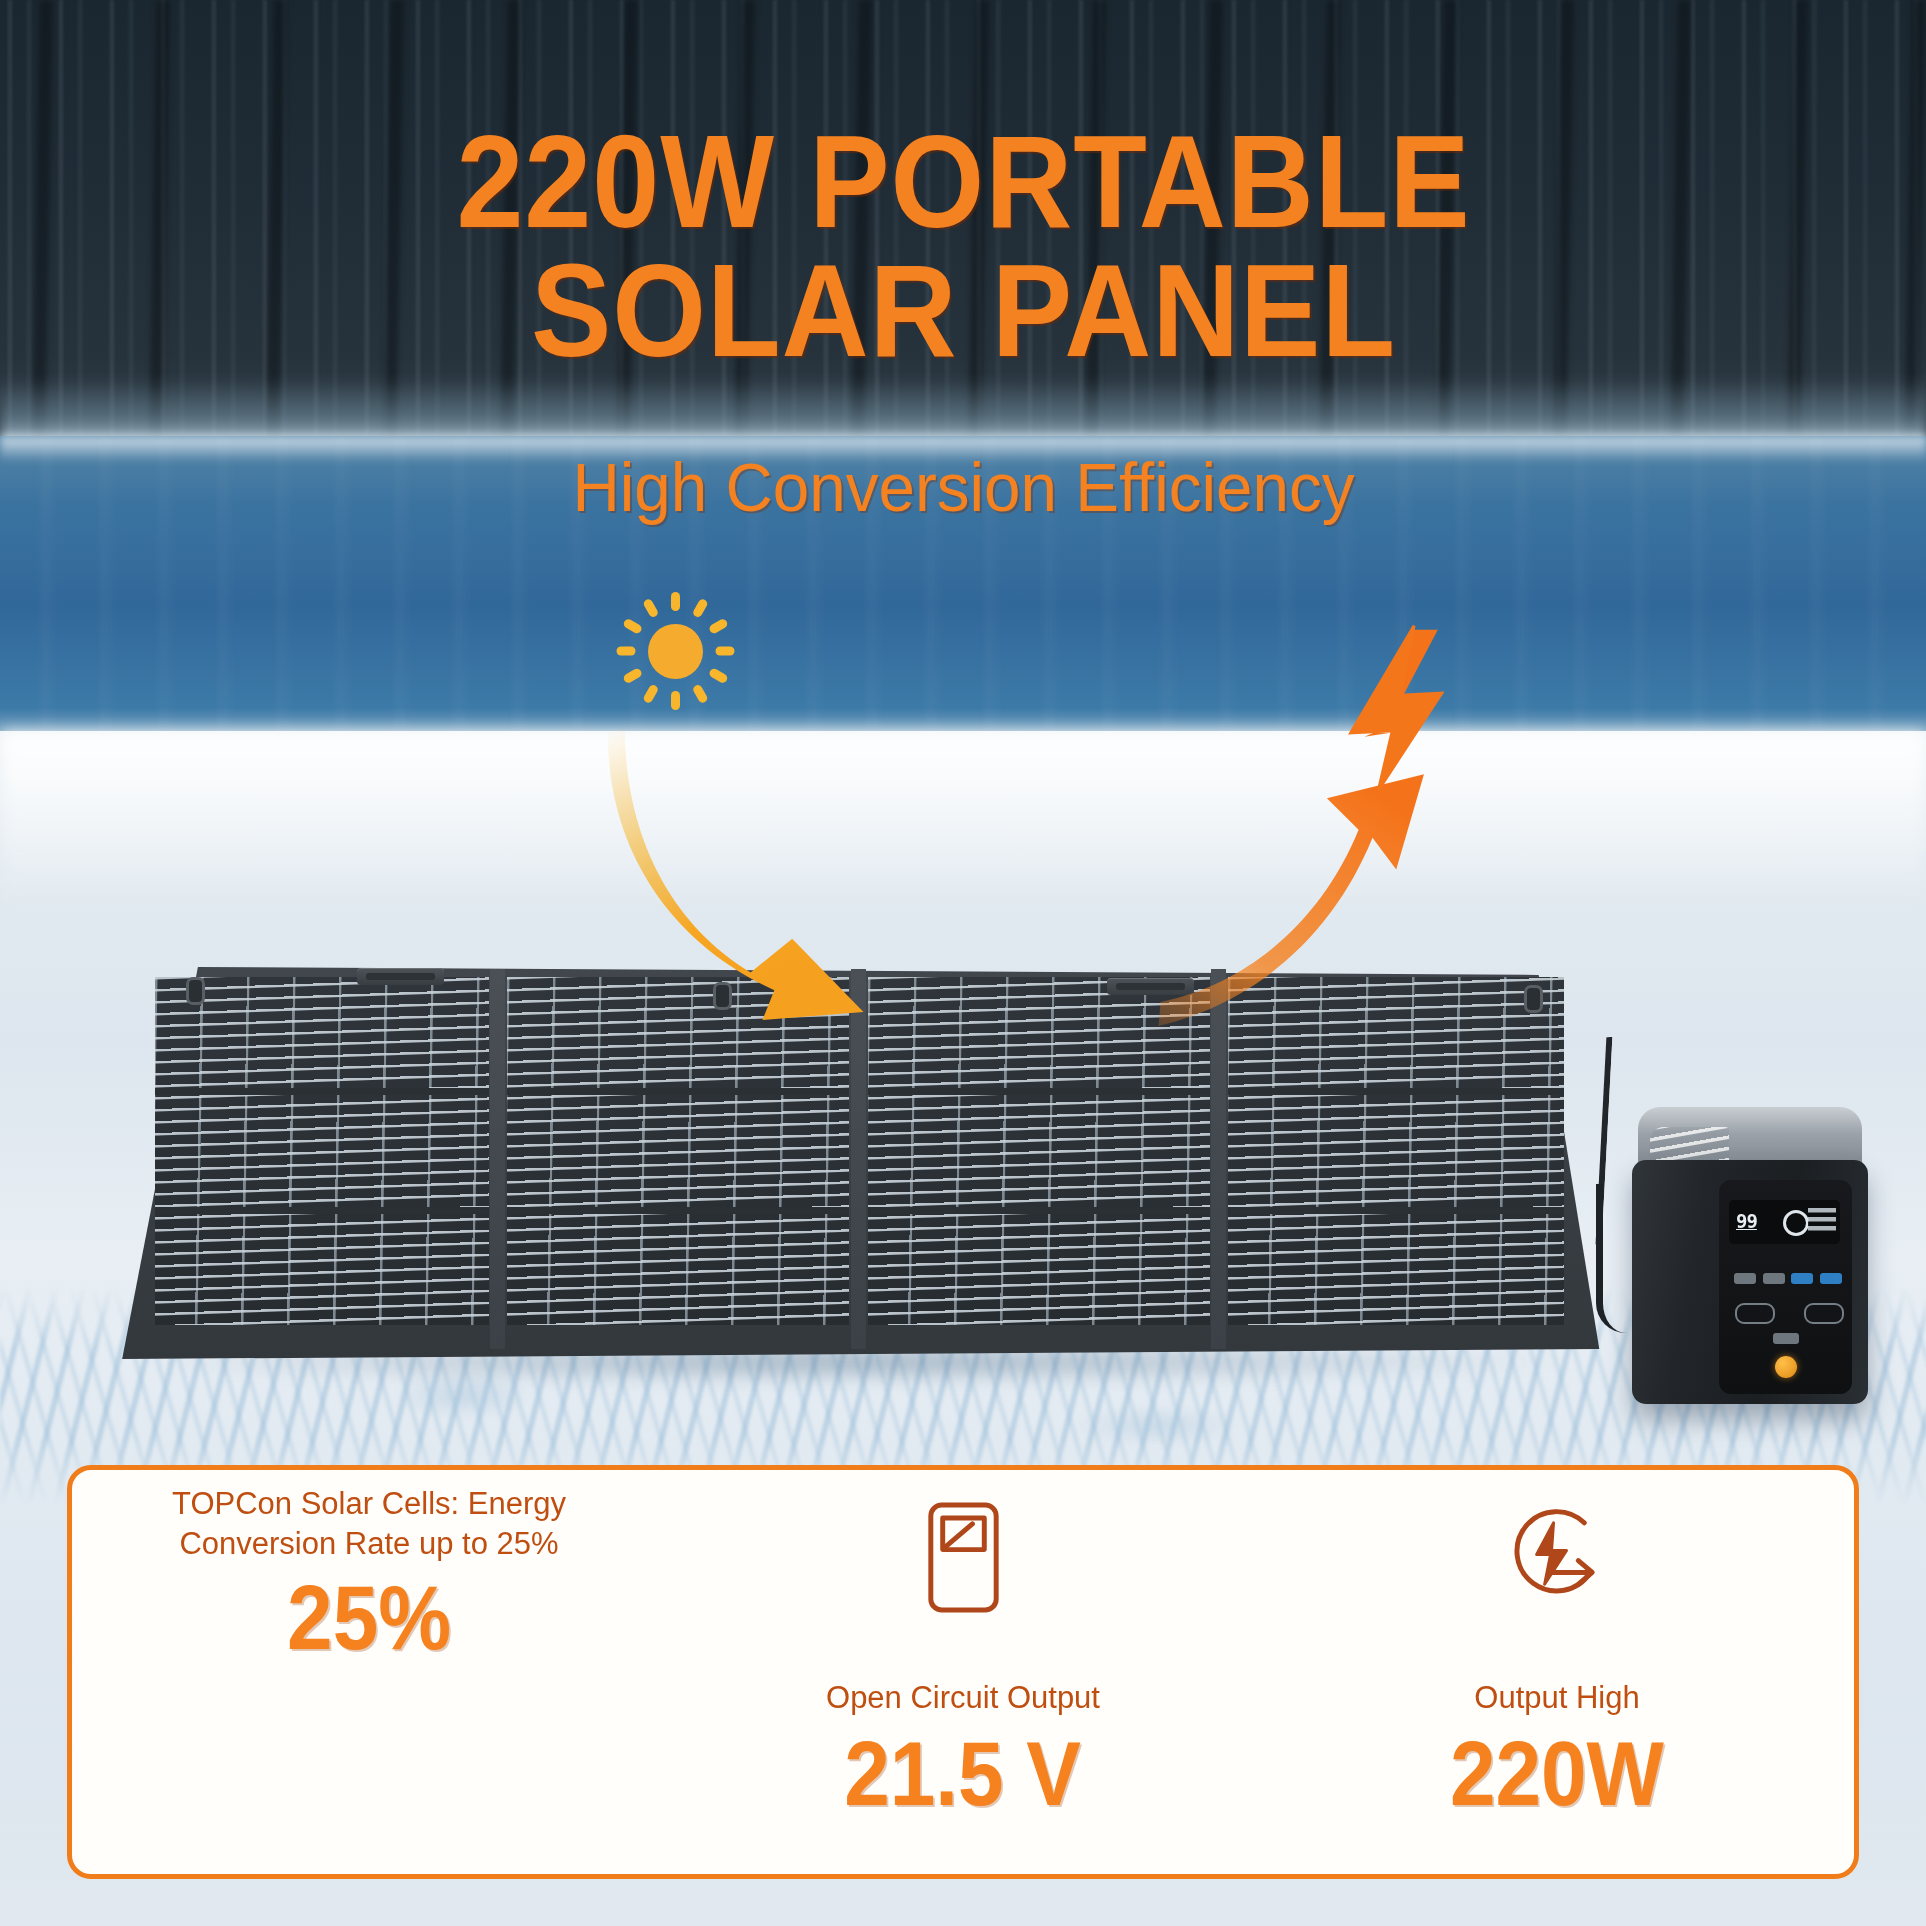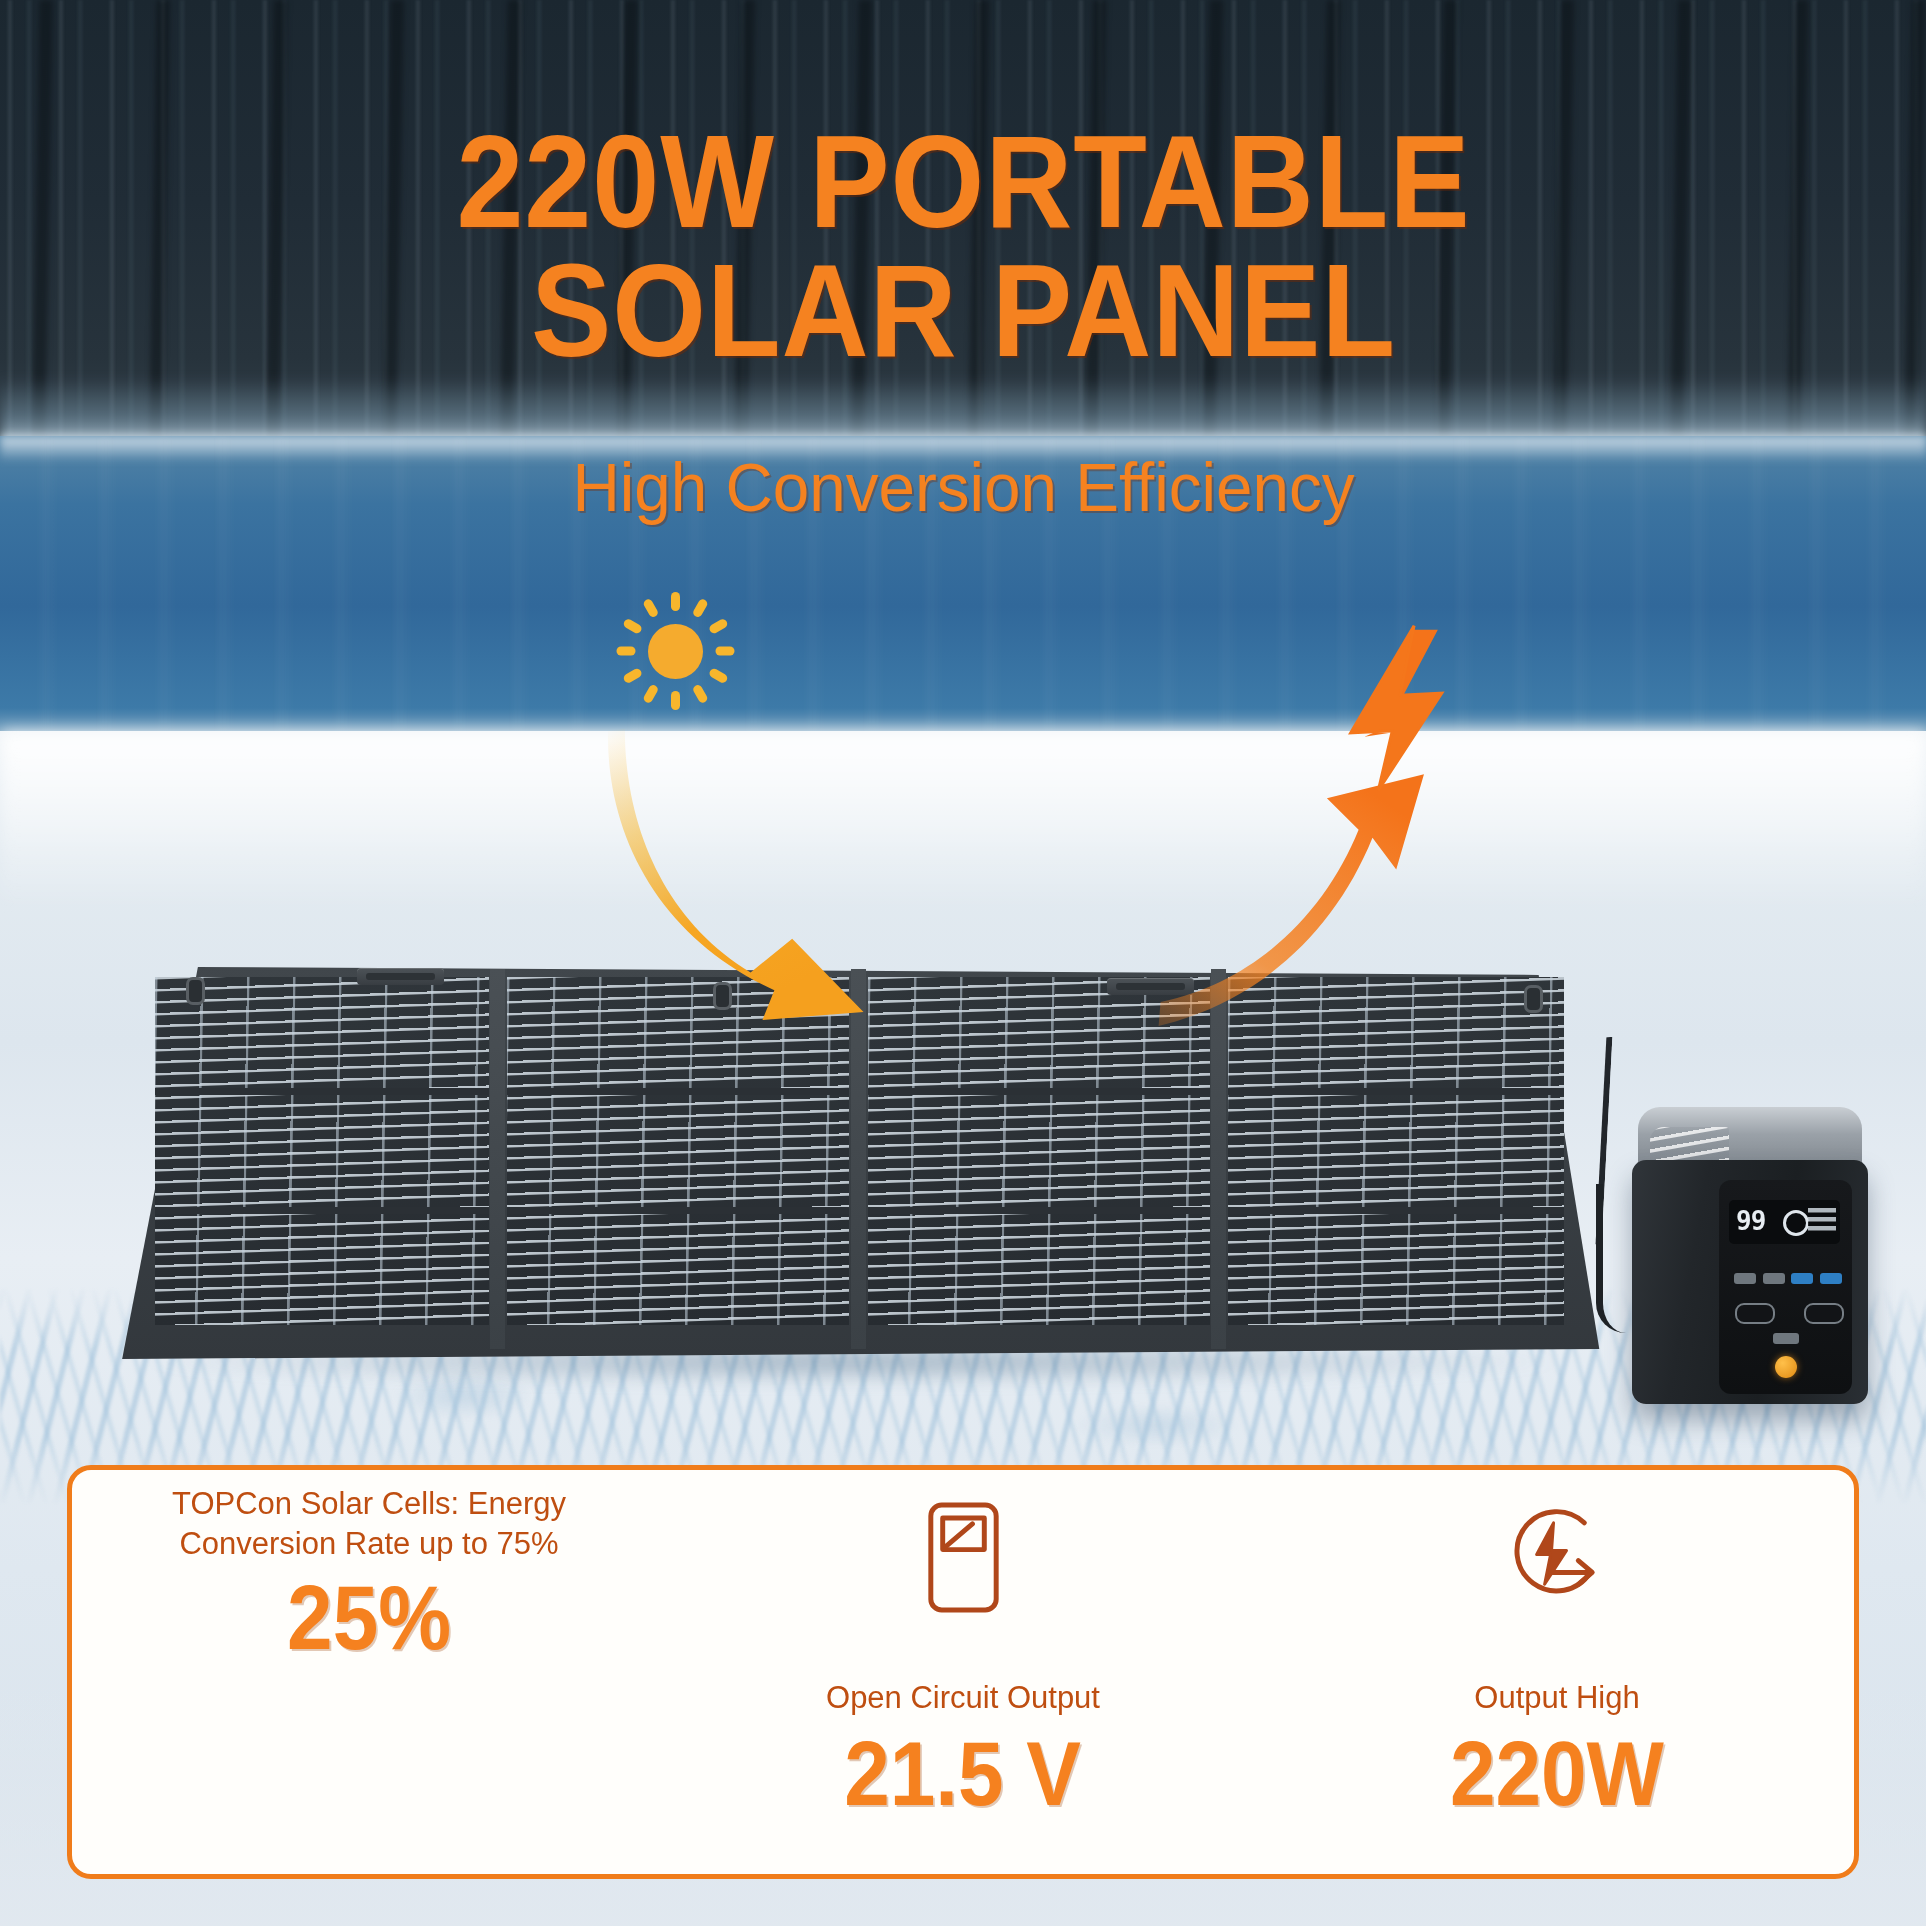--- a/index.html
+++ b/index.html
@@ -171,22 +171,22 @@
   }
   .st-face{
     position:absolute;left:87px;top:73px;width:133px;height:214px;border-radius:12px;
     background:linear-gradient(180deg,#17191c,#0e1012);
   }
   .st-lcd{
     position:absolute;left:97px;top:93px;width:111px;height:44px;border-radius:5px;
     background:#0a0c0e;overflow:hidden;
   }
   .lcd-num{
-    position:absolute;left:7px;top:6px;color:#e8eef3;font-size:26px;font-weight:bold;
-    font-family:"DejaVu Sans Mono",monospace;letter-spacing:-1px;line-height:30px;
+    position:absolute;left:7px;top:6px;color:#e8eef3;font-size:19px;font-weight:bold;
+    font-family:"DejaVu Sans Mono",monospace;letter-spacing:-1px;line-height:30px;text-decoration:underline;
   }
   .lcd-dot{
     position:absolute;left:54px;top:10px;width:20px;height:20px;border-radius:50%;
     border:3px solid #dfe6ec;
   }
   .lcd-bars{
     position:absolute;left:79px;top:8px;width:28px;height:26px;
     background:repeating-linear-gradient(180deg,#cdd6dd 0px,#cdd6dd 4px,#0a0c0e 5px,#0a0c0e 9px);
     opacity:.85;
   }
@@ -390,21 +390,21 @@
 
   <div class="headline">
     <span>220W PORTABLE</span>
     <span class="l2">SOLAR PANEL</span>
   </div>
   <div class="subhead">High Conversion Efficiency</div>
 
   <div class="card">
 
     <div class="col left">
-      <div class="col-label">TOPCon Solar Cells: Energy Conversion Rate up to 75%</div>
+      <div class="col-label">TOPCon Solar Cells: Energy Conversion Rate up to 25%</div>
       <div class="col-value">25%</div>
     </div>
 
     <div class="col mid">
       <div class="col-icon">
         <svg width="103" height="125" viewBox="0 0 104 126">
           <g fill="none" stroke="#b0471a" stroke-width="5" stroke-linejoin="round" stroke-linecap="round">
             <rect x="19" y="6" width="66" height="106" rx="11"></rect>
             <rect x="31" y="19" width="42" height="32"></rect>
             <path d="M34,48 L61,25"></path>

